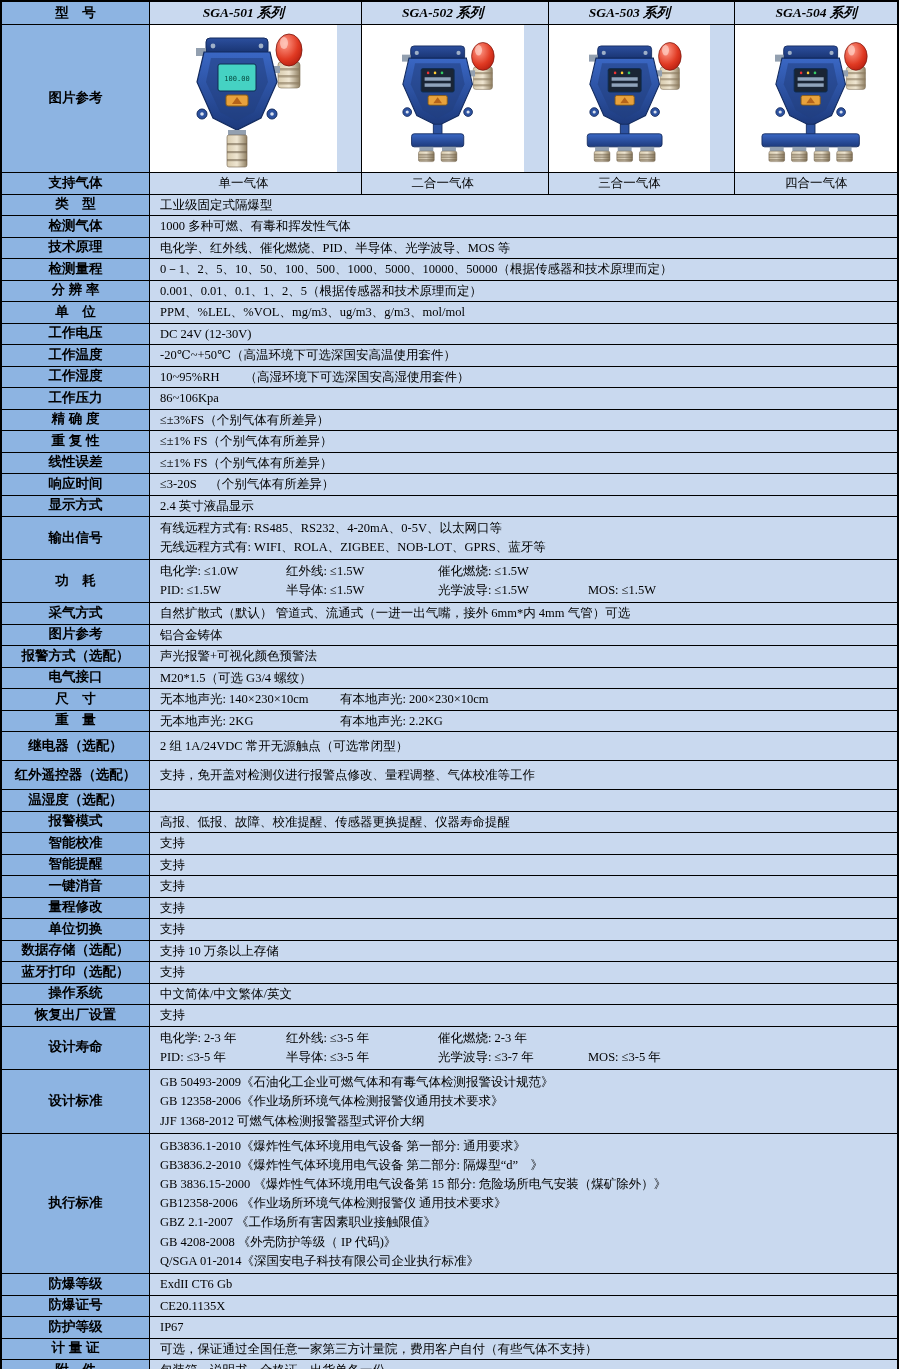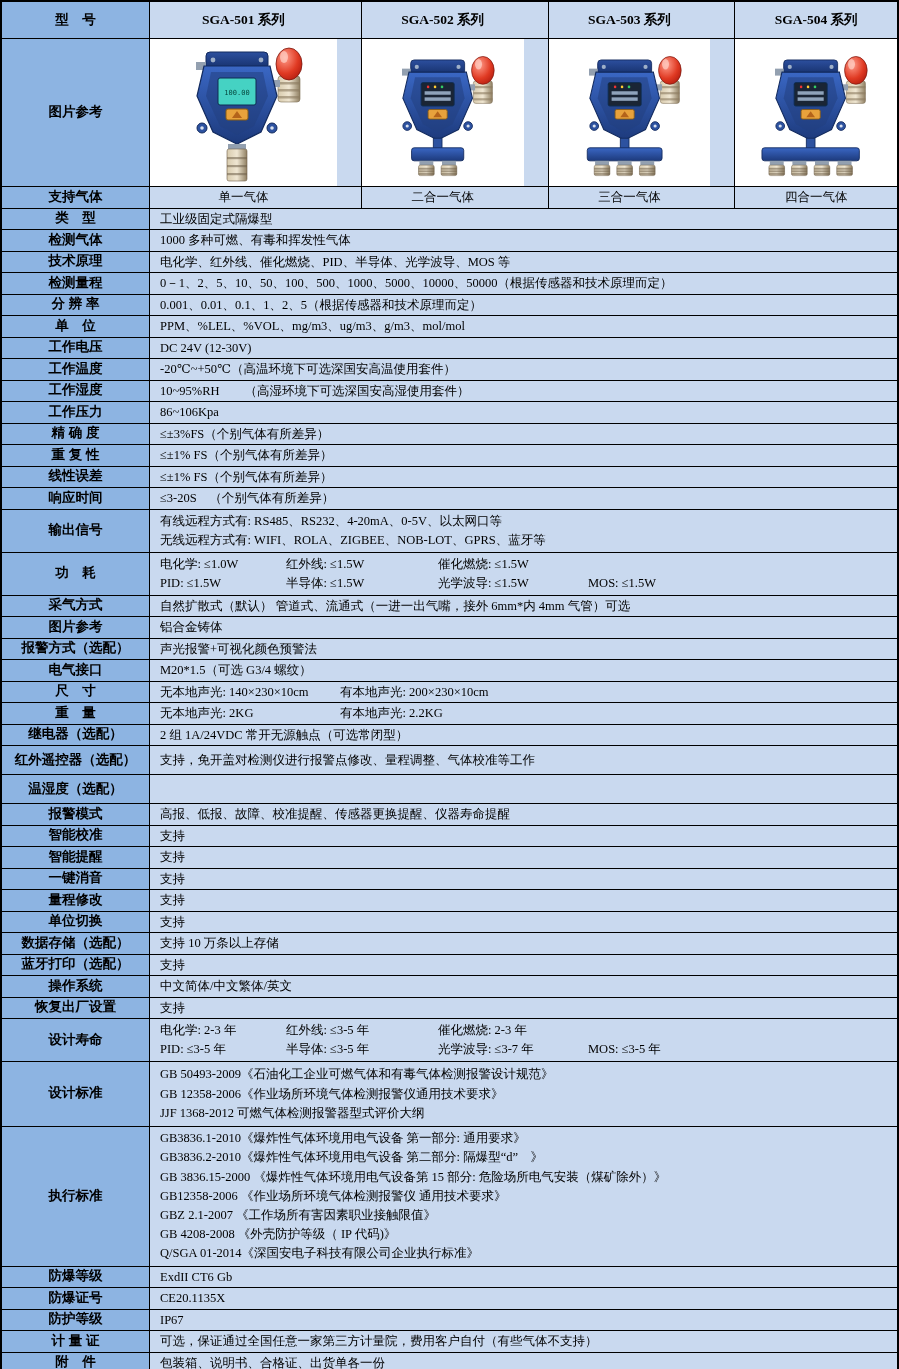--- a/index.html
+++ b/index.html
@@ -17,22 +17,23 @@
     flex:0 0 148px; background:var(--label-bg); border-right:1px solid var(--border);
     display:flex; align-items:center; justify-content:center; text-align:center;
     font-weight:bold; font-size:13.5px; line-height:1.1; padding:0 2px;
   }
   .models{flex:1; display:grid; grid-template-columns:repeat(4,1fr);}
   .models > div + div{border-left:1px solid var(--border);margin-left:24px;}
   .model-cell{
     display:flex; align-items:center; justify-content:center;
     font-family:"Liberation Serif","DejaVu Serif",serif; font-weight:bold; font-size:13.5px;
     background:var(--value-bg);
+    font-style:italic;
   }
-  .hdr-row{height:36px;}
+  .hdr-row{height:22px;}
   .img-row{height:148px;}
   .img-cell{background:var(--image-bg); display:flex; align-items:center; justify-content:center; overflow:hidden;}
   .support-row{height:21.5px;}
   .support-cell{
     display:flex; align-items:center; justify-content:center;
     font-family:"Liberation Serif","DejaVu Serif",serif; font-size:12.5px; background:var(--value-bg);
   }
 
   .row{height:21.5px;}
   .row.lines-2{height:43px;}
@@ -412,20 +413,26 @@
         <div class="value-cell">
           <div class="line"><span>≤±1% FS（个别气体有所差异）</span></div>
         </div>
       </div>
       <div class="row">
         <div class="label-cell">响应时间</div>
         <div class="value-cell">
           <div class="line"><span>≤3-20S　（个别气体有所差异）</span></div>
         </div>
       </div>
+      <div class="row">
+        <div class="label-cell">显示方式</div>
+        <div class="value-cell">
+          <div class="line"><span>2.4 英寸液晶显示</span></div>
+        </div>
+      </div>
       <div class="row lines-2">
         <div class="label-cell">输出信号</div>
         <div class="value-cell">
           <div class="line"><span>有线远程方式有: RS485、RS232、4-20mA、0-5V、以太网口等</span></div>
           <div class="line"><span>无线远程方式有: WIFI、ROLA、ZIGBEE、NOB-LOT、GPRS、蓝牙等</span></div>
         </div>
       </div>
       <div class="row lines-2">
         <div class="label-cell">功　耗</div>
         <div class="value-cell">

